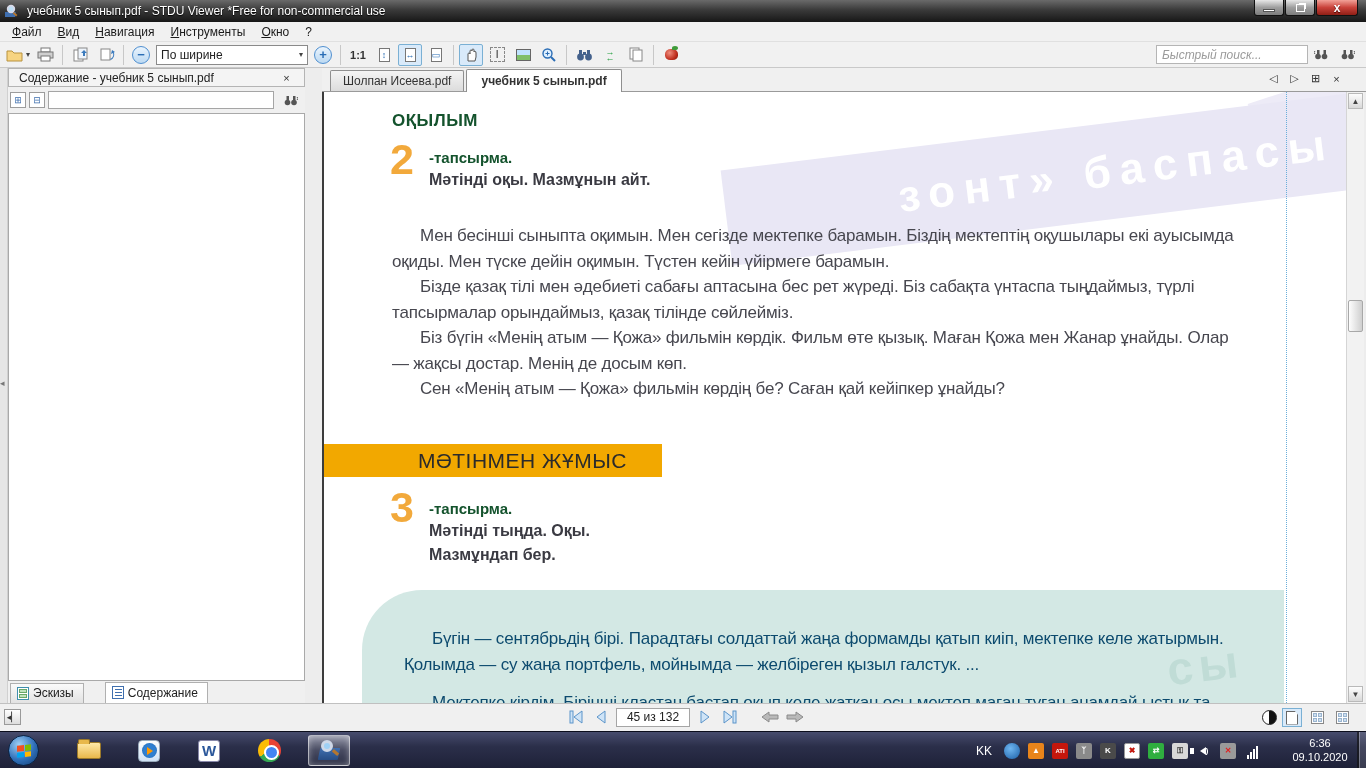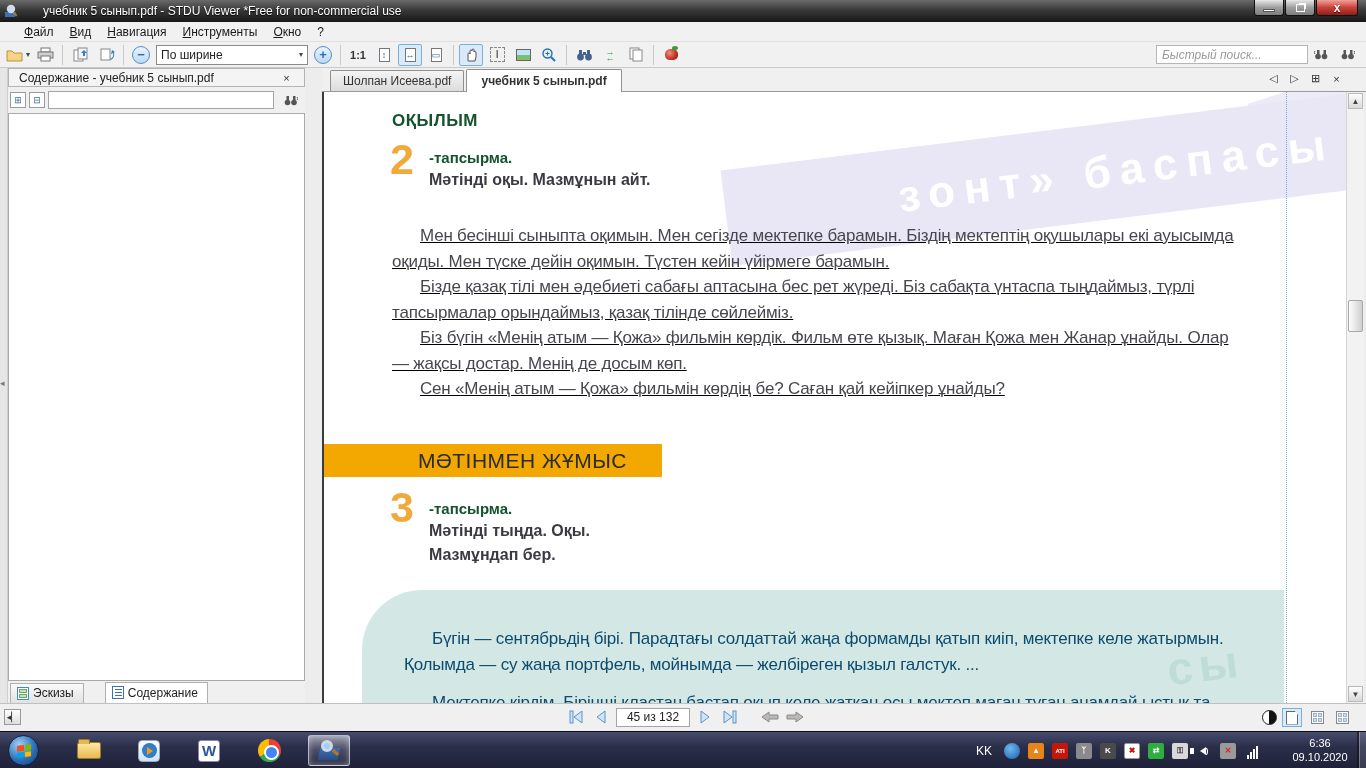--- a/index.html
+++ b/index.html
@@ -2,32 +2,32 @@
 <html><head>
 <meta charset="utf-8">
 <style>
   html,body{margin:0;padding:0;background:#000;}
   *{box-sizing:border-box;font-family:"Liberation Sans",sans-serif;}
   .stage{position:relative;width:1366px;height:768px;overflow:hidden;background:#f0f0f0;}
 
   
   .titlebar{position:absolute;left:0;top:0;width:1366px;height:22px;
     background:linear-gradient(#6a6a6a,#3a3a3a 45%,#171717);display:flex;align-items:center;padding-left:5px;}
-  .titlebar .title{color:#fff;font-size:12px;margin-left:24px;text-shadow:0 1px 1px #000;white-space:nowrap;}
+  .titlebar .title{color:#fff;font-size:12px;margin-left:8px;text-shadow:0 1px 1px #000;white-space:nowrap;}
   .winbtns{position:absolute;right:8px;top:0;display:flex;}
   .wb{width:30px;height:16px;border:1px solid #111;border-top:none;display:flex;align-items:center;justify-content:center;
     background:linear-gradient(#e8e8e8,#9e9e9e 50%,#7d7d7d);border-radius:0 0 3px 3px;margin-left:1px;}
   .wb.close{width:42px;background:linear-gradient(#f2a198,#c9423a 50%,#8f1f16);}
   .minbar{width:12px;height:3px;background:#fff;border:1px solid #555;margin-top:5px;}
   .restoreglyph{width:9px;height:8px;border:1px solid #fff;background:transparent;box-shadow:2px -2px 0 -1px #fff;}
   .closex{color:#fff;font-size:12px;font-weight:bold;line-height:14px;text-shadow:0 1px 1px #400;}
 
   
   .menubar{position:absolute;left:0;top:22px;width:1366px;height:20px;background:#f1f1f1;border-bottom:1px solid #e0e0e0;
-    display:flex;align-items:center;padding-left:16px;}
+    display:flex;align-items:center;padding-left:4px;}
   .mi{font-size:12px;color:#1a1a1a;padding:2px 8px;cursor:default;}
   .mi.u::first-letter{text-decoration:underline;}
 
   
   .toolbar{position:absolute;left:0;top:42px;width:1366px;height:26px;background:#f1f1f1;border-bottom:1px solid #c9c9c9;
     display:flex;align-items:center;padding-left:4px;}
   .tbtn{min-width:24px;height:22px;display:flex;align-items:center;justify-content:center;border:1px solid transparent;margin:0 1px;}
   .tbtn.sel{background:#d9eafa;border:1px solid #7ab0d4;border-radius:2px;}
   .tsep{width:1px;height:20px;background:#c8c8c8;margin:0 4px;}
   .caret{font-size:8px;color:#444;margin-left:2px;}
@@ -91,21 +91,21 @@
   .bignum{font-size:43px;font-weight:800;color:#f2a93b;line-height:1;}
   .n2{left:66px;top:46px;}
   .n3{left:66px;top:394px;}
   .tasklabel{font-size:15px;font-weight:bold;color:#14532d;}
   .t2l{left:105px;top:57px;}
   .t2i{left:105px;top:79px;}
   .t3l{left:105px;top:408px;}
   .t3a{left:105px;top:430px;}
   .t3b{left:105px;top:454px;}
   .taskinstr{font-size:16px;font-weight:bold;color:#3a3a42;}
-  .paras{left:68px;top:131px;width:848px;text-decoration:underline;}
+  .paras{left:68px;top:131px;width:848px;}
   .paras p{margin:0;font-size:17px;line-height:25.5px;color:#47474f;text-indent:28px;letter-spacing:-0.2px;}
   .banner{left:-2px;top:352px;width:340px;height:33px;background:#f2a800;display:flex;align-items:center;
     font-size:21px;font-weight:normal;color:#2b2b2b;padding-left:96px;letter-spacing:0.5px;}
   .tealbox{left:38px;top:498px;width:922px;height:150px;background:#d3e8e4;border-top-left-radius:60px;padding:24px 30px 0 30px;overflow:hidden;}
   .tealbox p{margin:12px;font-size:17px;line-height:26px;color:#0c4a6e;text-indent:28px;letter-spacing:-0.2px;position:relative;z-index:2;}
   .wmbox{position:absolute;right:40px;top:48px;color:#c0dcd6;font-size:46px;font-weight:bold;transform:rotate(-7deg);z-index:1;letter-spacing:6px;}
 
   
   .vscroll{position:absolute;left:1346px;top:24px;width:18px;height:611px;background:#f2f2f2;border-left:1px solid #d5d5d5;}
   .varr{position:absolute;left:1px;width:15px;height:16px;background:linear-gradient(#fdfdfd,#d9d9d9);border:1px solid #b9b9b9;

